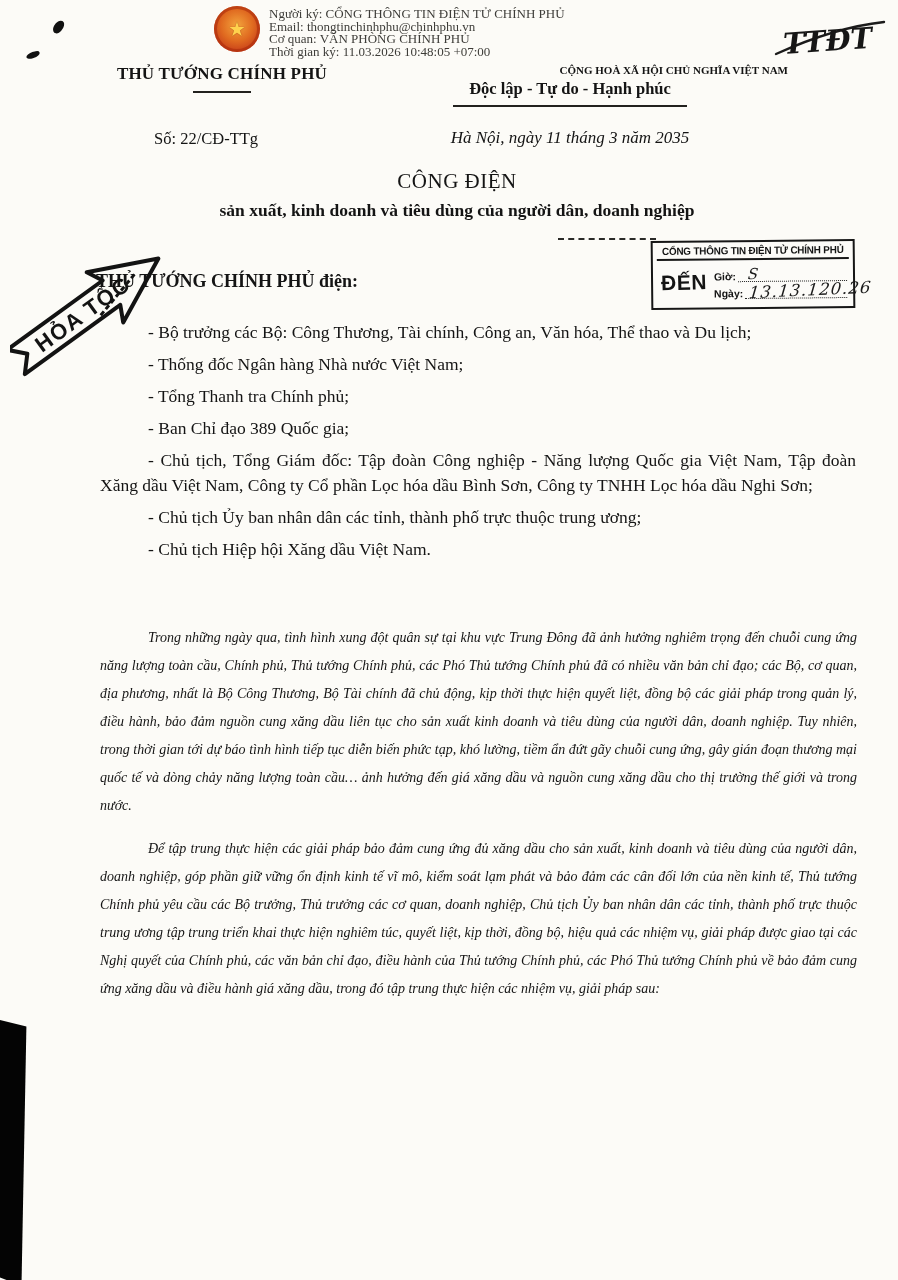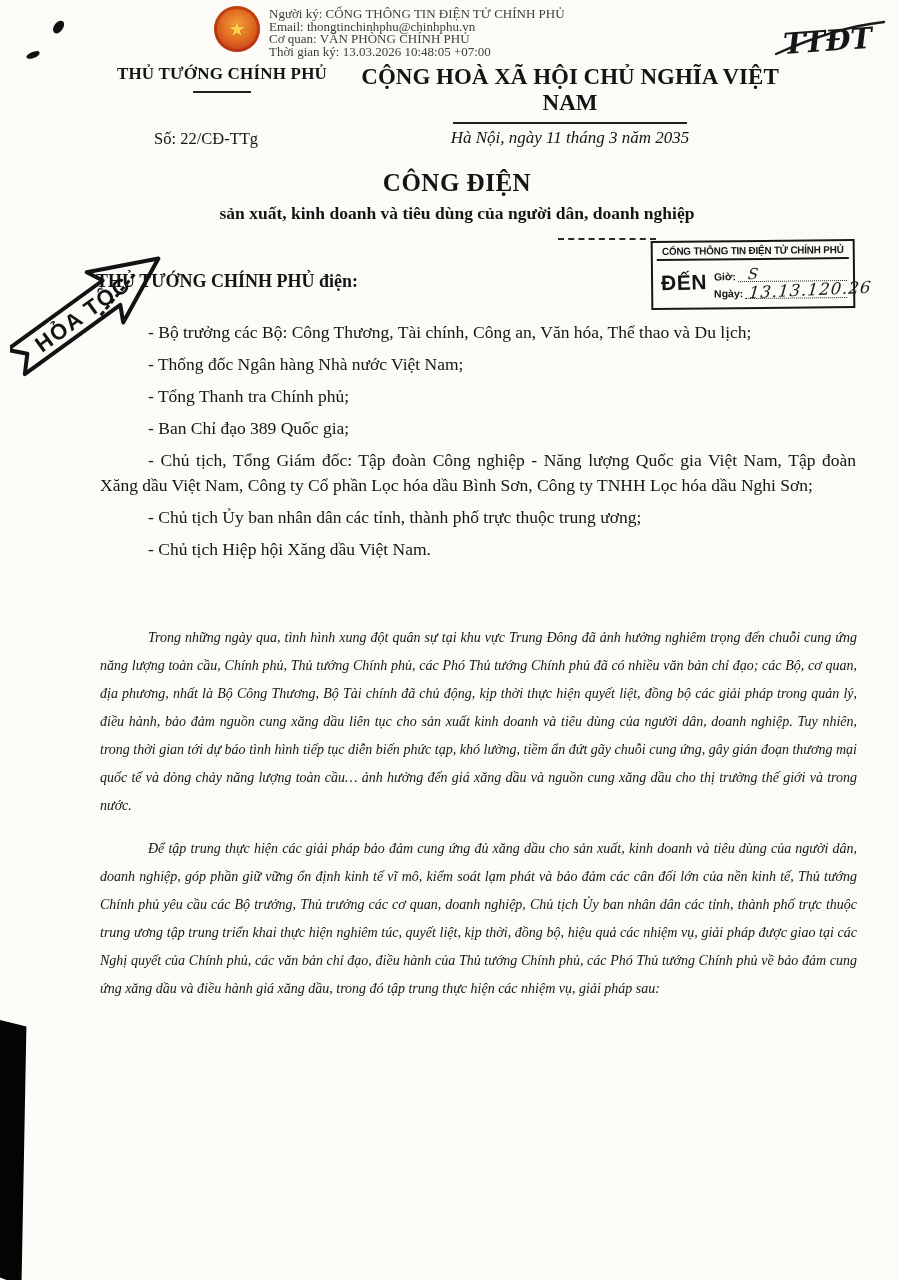--- a/index.html
+++ b/index.html
@@ -21,29 +21,29 @@
   .sig-lines { font-size:13px; line-height:12.6px; color:#3d3c38; white-space:nowrap; padding-top:2px; }
 
   
   .initials { position:absolute; left:762px; top:8px; width:126px; height:62px; }
 
   
   .issuer-col { position:absolute; left:96px; top:64px; width:252px; text-align:center; }
   .issuer { font-weight:bold; font-size:17px; letter-spacing:.2px; }
   .issuer-rule { width:58px; height:2px; background:#22211e; margin:7px auto 0; }
   .nation-col { position:absolute; left:352px; top:64px; width:436px; text-align:center; }
-  .nation-line1 { font-weight:bold; font-size:23px; }
+  .nation-line1 { font-weight:bold; font-size:11px;text-align:right; }
   .nation-line2 { font-weight:bold; font-size:16.5px; margin-top:3px; }
   .nation-rule { width:234px; height:2px; background:#22211e; margin:6px auto 0; }
   .doc-number { position:absolute; left:154px; top:129px; font-size:16.5px; }
   .place-date { position:absolute; left:352px; top:128px; width:436px; text-align:center; font-style:italic; font-size:17px; }
 
   
   .title-block { position:absolute; left:62px; top:169px; width:790px; text-align:center; }
-  .doc-type { font-weight:bold; font-size:25px; letter-spacing:.5px; }
+  .doc-type { font-weight:normal; font-size:21px; letter-spacing:.5px; }
   .subject { font-weight:bold; font-size:17.5px; line-height:26px; margin-top:3px; }
 
   
   .dash-line { position:absolute; left:558px; top:238px; width:98px; border-top:2.5px dashed #2a2a28; }
 
   
   .stamp-box {
     position:absolute; left:651px; top:240px; width:200px;
     border:2.5px solid #161616; transform:rotate(-.6deg);
     background:rgba(252,251,247,.9);
@@ -102,35 +102,36 @@
 <div class="page">
 
   <div class="sig-block">
     <div class="emblem">
       <span class="star">★</span>
     </div>
     <div class="sig-lines">
       <div>Người ký: CỔNG THÔNG TIN ĐIỆN TỬ CHÍNH PHỦ</div>
       <div>Email: thongtinchinhphu@chinhphu.vn</div>
       <div>Cơ quan: VĂN PHÒNG CHÍNH PHỦ</div>
-      <div>Thời gian ký: 13.03.2026 10:48:05 +07:00</div>
+      <div>Thời gian ký: 11.03.2026 10:48:05 +07:00</div>
     </div>
   </div>
 
   <svg class="initials" viewBox="0 0 126 62">
     <path d="M14 46 C 45 32, 85 18, 122 14" stroke="#1b1b1b" stroke-width="2.4" fill="none" stroke-linecap="round"></path>
     <text x="22" y="46" font-family="DejaVu Serif, serif" font-style="italic" font-weight="bold" font-size="29" fill="#161616" transform="rotate(-4 22 46)">TTĐT</text>
   </svg>
 
   <div class="issuer-col">
     <div class="issuer">THỦ TƯỚNG CHÍNH PHỦ</div>
     <div class="issuer-rule"></div>
   </div>
   <div class="nation-col">
     <div class="nation-line1">CỘNG HOÀ XÃ HỘI CHỦ NGHĨA VIỆT NAM</div>
+    <div class="nation-line2">Độc lập - Tự do - Hạnh phúc</div>
     <div class="nation-rule"></div>
   </div>
   <div class="doc-number">Số: 22/CĐ-TTg</div>
   <div class="place-date">Hà Nội, ngày 11 tháng 3 năm 2035</div>
 
   <div class="title-block">
     <div class="doc-type">CÔNG ĐIỆN</div>
     <div class="subject">sản xuất, kinh doanh và tiêu dùng của người dân, doanh nghiệp</div>
   </div>
 

